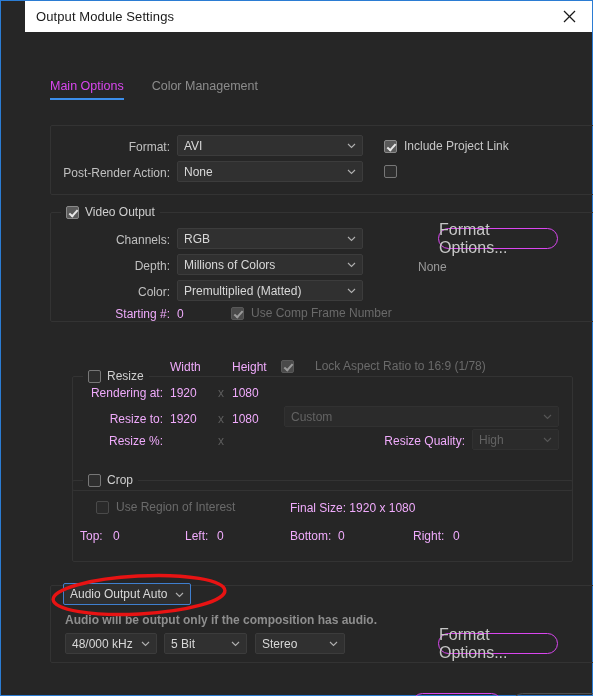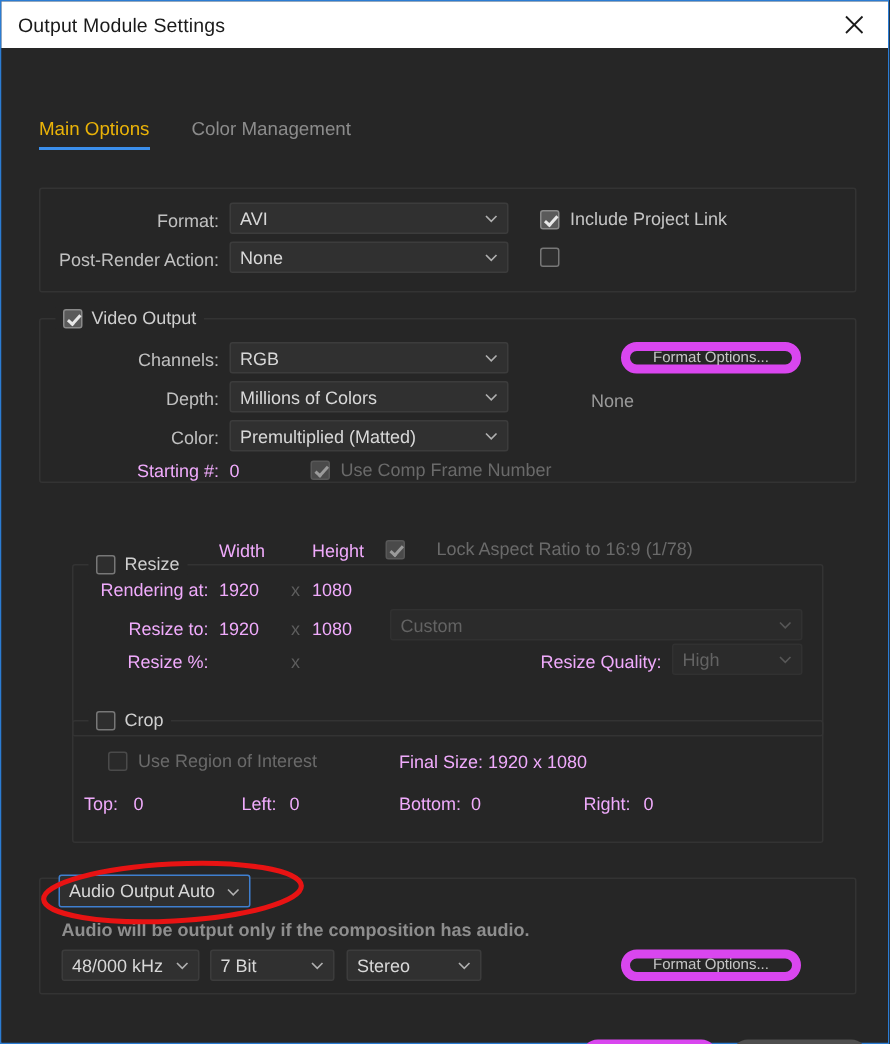--- a/index.html
+++ b/index.html
@@ -14,21 +14,21 @@
     color: #c8c8c8;
     overflow: hidden;
     position: relative;
   }
 
   
   #window {
     position: absolute; inset: 0;
     border: 1px solid #2b7cd3;
     background: #262626;
-    display: flex; flex-direction: column;
+    display: flex; flex-direction: column; padding-left: 24px;
   }
 
   
   #titlebar {
     height: 31px;
     background: #ffffff;
     display: flex; align-items: center;
     flex: 0 0 auto;
     position: relative;
   }
@@ -61,21 +61,21 @@
     align-items: flex-end;
   }
   .tab {
     font-size: 12.5px;
     color: #8c8c8c;
     padding-bottom: 5px;
     border-bottom: 2px solid transparent;
     cursor: default;
   }
   .tab.active {
-    color: #eab308;
+    color: #d946ef;
     border-bottom-color: #3b8eea;
   }
 
   
   .panel {
     position: absolute;
     border: 1px solid #333333;
     border-radius: 2px;
   }
   .panel-legend {
@@ -153,25 +153,25 @@
   }
   .sel.focused {
     border: 1px solid #3f7fcf;
     background: #2f2f2f;
   }
 
   
   .pill {
     position: absolute;
     height: 21px;
-    border: 6px solid #d946ef;
+    border: 1px solid #d946ef;
     border-radius: 11px;
     background: transparent;
     color: #c6c6c6;
-    font-size: 10px;
+    font-size: 16px;
     display: flex; align-items: center; justify-content: center;
     cursor: default;
   }
   .pill.dimmed { border-color: #4f4f4f; color: #7d7d7d; }
 
   
   #annot {
     position: absolute;
     left: 22px; top: 540px;
     width: 190px; height: 46px;
@@ -372,21 +372,21 @@
 
     <div class="sel" style="left:40px; top:601px; width:92px;">
       <span class="sel-val">48/000 kHz</span>
       <span class="chev">
         <svg width="9" height="9" viewBox="0 0 9 9">
             <path d="M1 3 L4.5 6.5 L8 3" stroke="#b0b0b0" stroke-width="1.1" fill="none"></path>
           </svg>
       </span>
     </div>
     <div class="sel" style="left:139px; top:601px; width:83px;">
-      <span class="sel-val">7 Bit</span>
+      <span class="sel-val">5 Bit</span>
       <span class="chev">
         <svg width="9" height="9" viewBox="0 0 9 9">
             <path d="M1 3 L4.5 6.5 L8 3" stroke="#b0b0b0" stroke-width="1.1" fill="none"></path>
           </svg>
       </span>
     </div>
     <div class="sel" style="left:230px; top:601px; width:90px;">
       <span class="sel-val">Stereo</span>
       <span class="chev">
         <svg width="9" height="9" viewBox="0 0 9 9">

